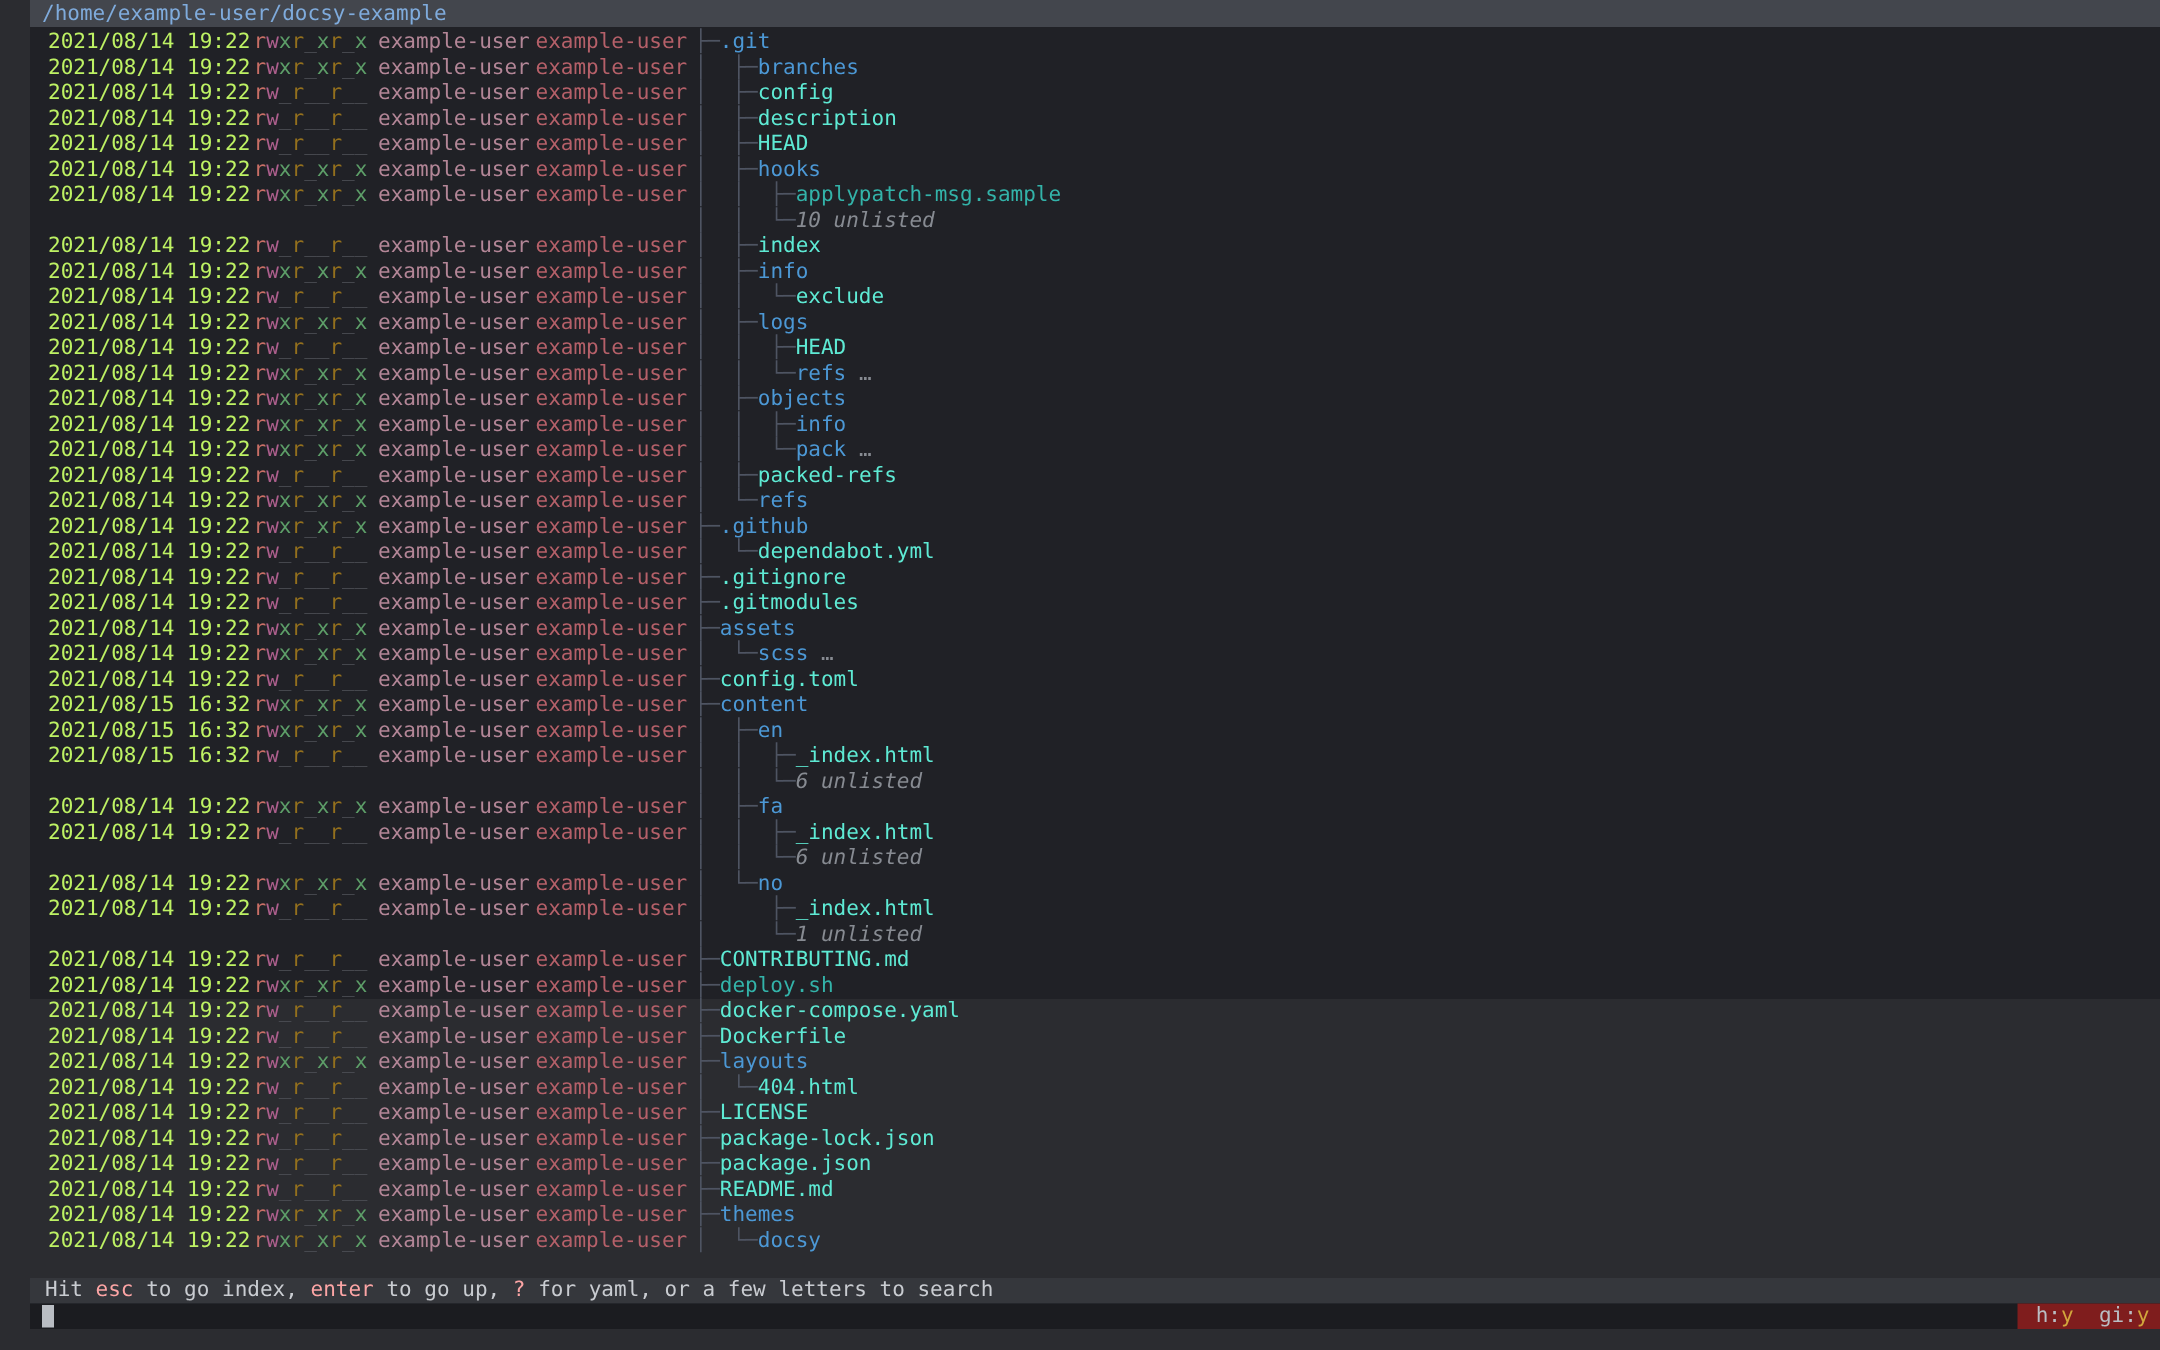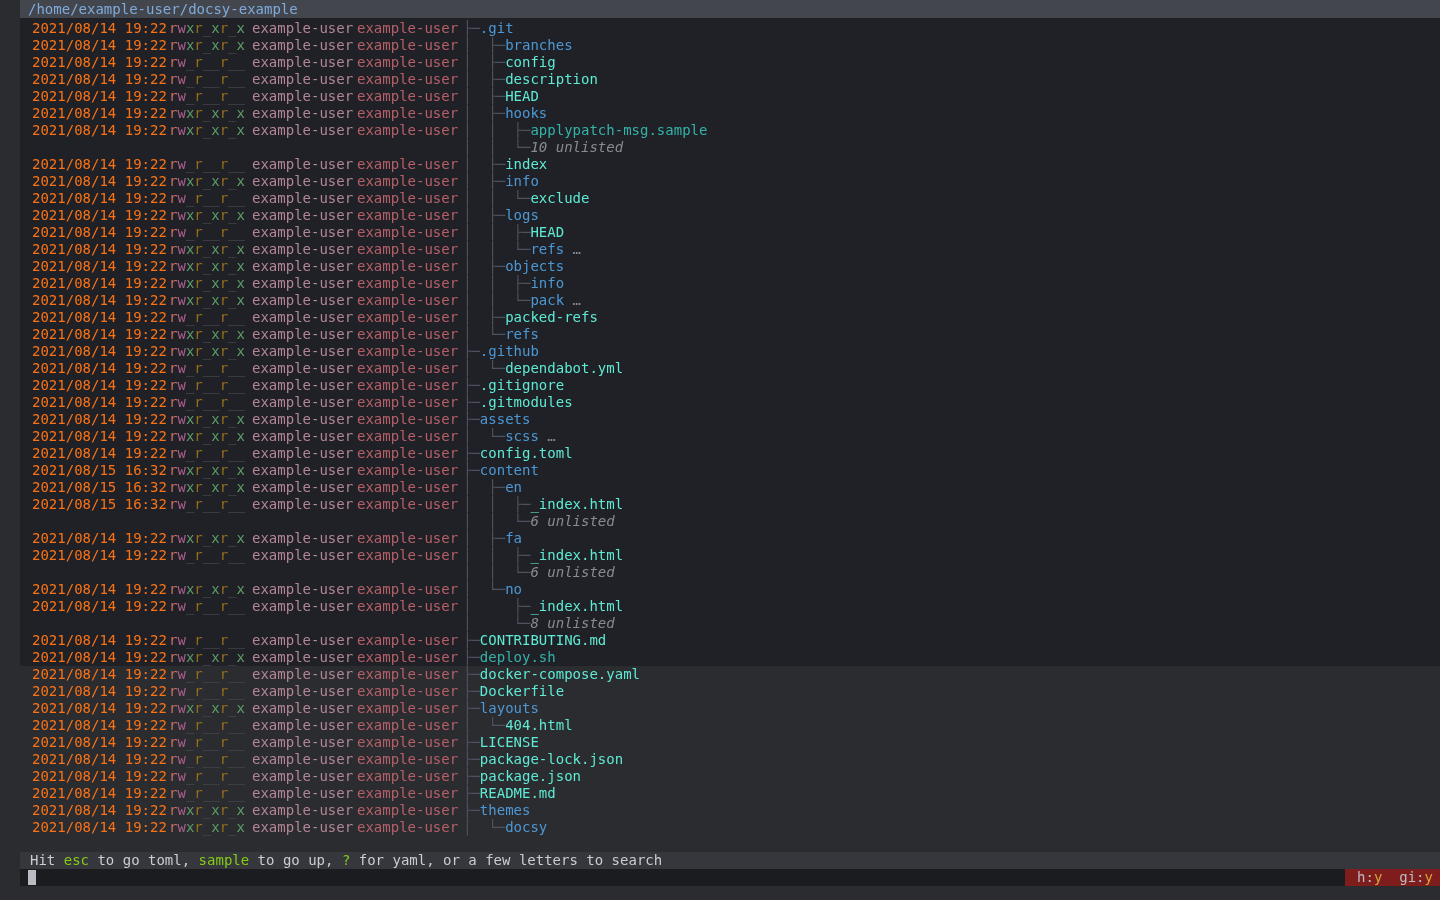--- a/index.html
+++ b/index.html
@@ -8,36 +8,36 @@
     background:#2b2c30;
     font-family:"DejaVu Sans Mono","Liberation Mono",monospace;
   }
   .term{position:absolute;left:0;top:0;width:1427px;height:666px;background:#202126;margin-left:20px;}
   .hdr{
     position:absolute;left:0;top:0;width:1427px;height:18px;box-sizing:border-box;
     background:#43464d;color:#7fabdc;font-size:14px;line-height:18px;padding-left:8px;white-space:pre;
   }
   .rows{position:absolute;left:0;top:20px;width:1427px;}
   .row{position:relative;height:17px;font-size:14px;line-height:17px;white-space:pre;}
-  .c-date {position:absolute;left:12px; color:#f97316;}
+  .c-date {position:absolute;left:12px; color:#bef264;}
   .c-perm {position:absolute;left:149px;}
   .c-owner{position:absolute;left:232px;color:#b38697;}
   .c-group{position:absolute;left:337px;color:#b56069;}
   .c-tree {position:absolute;left:443px;color:#4e5462;text-align:center;}
   .pr1{color:#c96f66}.pr{color:#94701d}.pw{color:#ad5f8d}.px{color:#5d9e68}.pu{color:#4d4f55}
   .nm-dir{color:#4c98d5}
   .nm-file{color:#5eead4}
   .nm-exec{color:#33b3a9}
   .nm-unl{color:#878b92;font-style:italic;}
   .ell{color:#878b92;font-style:normal;}
   .status{
     position:absolute;left:0;top:852px;width:1425px;height:17px;box-sizing:border-box;
     background:#35373c;color:#c9ccd1;font-size:14px;line-height:17px;padding-left:10px;white-space:pre;
   }
-  .status .key{color:#84cc16;}
+  .status .key{color:#fca5a5;}
   .inputline{position:absolute;left:0;top:869px;width:1425px;height:17px;background:#1b1c20;}
   .cursor{position:absolute;left:8px;top:1px;width:8px;height:15px;background:#b9bdc3;}
   .flags{
     position:absolute;right:0;top:0;height:17px;box-sizing:border-box;
     background:#7f1d1d;color:#b9bdc3;font-size:14px;line-height:17px;padding:0 12px;white-space:pre;
   }
   .flags .fval{color:#d2a63c;}
 </style>
 </head>
 <body>
@@ -73,32 +73,32 @@
       <div class="row"><span class="c-date">2021/08/14 19:22</span><span class="c-perm"><span class="pr1">r</span><span class="pw">w</span><span class="pu">_</span><span class="pr">r</span><span class="pu">_</span><span class="pu">_</span><span class="pr">r</span><span class="pu">_</span><span class="pu">_</span></span><span class="c-owner">example-user</span><span class="c-group">example-user</span><span class="c-tree">├─<span class="nm-file">config.toml</span></span></div>
       <div class="row"><span class="c-date">2021/08/15 16:32</span><span class="c-perm"><span class="pr1">r</span><span class="pw">w</span><span class="px">x</span><span class="pr">r</span><span class="pu">_</span><span class="px">x</span><span class="pr">r</span><span class="pu">_</span><span class="px">x</span></span><span class="c-owner">example-user</span><span class="c-group">example-user</span><span class="c-tree">├─<span class="nm-dir">content</span></span></div>
       <div class="row"><span class="c-date">2021/08/15 16:32</span><span class="c-perm"><span class="pr1">r</span><span class="pw">w</span><span class="px">x</span><span class="pr">r</span><span class="pu">_</span><span class="px">x</span><span class="pr">r</span><span class="pu">_</span><span class="px">x</span></span><span class="c-owner">example-user</span><span class="c-group">example-user</span><span class="c-tree">│  ├─<span class="nm-dir">en</span></span></div>
       <div class="row"><span class="c-date">2021/08/15 16:32</span><span class="c-perm"><span class="pr1">r</span><span class="pw">w</span><span class="pu">_</span><span class="pr">r</span><span class="pu">_</span><span class="pu">_</span><span class="pr">r</span><span class="pu">_</span><span class="pu">_</span></span><span class="c-owner">example-user</span><span class="c-group">example-user</span><span class="c-tree">│  │  ├─<span class="nm-file">_index.html</span></span></div>
       <div class="row"><span class="c-tree">│  │  └─<span class="nm-unl">6 unlisted</span></span></div>
       <div class="row"><span class="c-date">2021/08/14 19:22</span><span class="c-perm"><span class="pr1">r</span><span class="pw">w</span><span class="px">x</span><span class="pr">r</span><span class="pu">_</span><span class="px">x</span><span class="pr">r</span><span class="pu">_</span><span class="px">x</span></span><span class="c-owner">example-user</span><span class="c-group">example-user</span><span class="c-tree">│  ├─<span class="nm-dir">fa</span></span></div>
       <div class="row"><span class="c-date">2021/08/14 19:22</span><span class="c-perm"><span class="pr1">r</span><span class="pw">w</span><span class="pu">_</span><span class="pr">r</span><span class="pu">_</span><span class="pu">_</span><span class="pr">r</span><span class="pu">_</span><span class="pu">_</span></span><span class="c-owner">example-user</span><span class="c-group">example-user</span><span class="c-tree">│  │  ├─<span class="nm-file">_index.html</span></span></div>
       <div class="row"><span class="c-tree">│  │  └─<span class="nm-unl">6 unlisted</span></span></div>
       <div class="row"><span class="c-date">2021/08/14 19:22</span><span class="c-perm"><span class="pr1">r</span><span class="pw">w</span><span class="px">x</span><span class="pr">r</span><span class="pu">_</span><span class="px">x</span><span class="pr">r</span><span class="pu">_</span><span class="px">x</span></span><span class="c-owner">example-user</span><span class="c-group">example-user</span><span class="c-tree">│  └─<span class="nm-dir">no</span></span></div>
       <div class="row"><span class="c-date">2021/08/14 19:22</span><span class="c-perm"><span class="pr1">r</span><span class="pw">w</span><span class="pu">_</span><span class="pr">r</span><span class="pu">_</span><span class="pu">_</span><span class="pr">r</span><span class="pu">_</span><span class="pu">_</span></span><span class="c-owner">example-user</span><span class="c-group">example-user</span><span class="c-tree">│     ├─<span class="nm-file">_index.html</span></span></div>
-      <div class="row"><span class="c-tree">│     └─<span class="nm-unl">8 unlisted</span></span></div>
+      <div class="row"><span class="c-tree">│     └─<span class="nm-unl">1 unlisted</span></span></div>
       <div class="row"><span class="c-date">2021/08/14 19:22</span><span class="c-perm"><span class="pr1">r</span><span class="pw">w</span><span class="pu">_</span><span class="pr">r</span><span class="pu">_</span><span class="pu">_</span><span class="pr">r</span><span class="pu">_</span><span class="pu">_</span></span><span class="c-owner">example-user</span><span class="c-group">example-user</span><span class="c-tree">├─<span class="nm-file">CONTRIBUTING.md</span></span></div>
       <div class="row"><span class="c-date">2021/08/14 19:22</span><span class="c-perm"><span class="pr1">r</span><span class="pw">w</span><span class="px">x</span><span class="pr">r</span><span class="pu">_</span><span class="px">x</span><span class="pr">r</span><span class="pu">_</span><span class="px">x</span></span><span class="c-owner">example-user</span><span class="c-group">example-user</span><span class="c-tree">├─<span class="nm-exec">deploy.sh</span></span></div>
       <div class="row"><span class="c-date">2021/08/14 19:22</span><span class="c-perm"><span class="pr1">r</span><span class="pw">w</span><span class="pu">_</span><span class="pr">r</span><span class="pu">_</span><span class="pu">_</span><span class="pr">r</span><span class="pu">_</span><span class="pu">_</span></span><span class="c-owner">example-user</span><span class="c-group">example-user</span><span class="c-tree">├─<span class="nm-file">docker-compose.yaml</span></span></div>
       <div class="row"><span class="c-date">2021/08/14 19:22</span><span class="c-perm"><span class="pr1">r</span><span class="pw">w</span><span class="pu">_</span><span class="pr">r</span><span class="pu">_</span><span class="pu">_</span><span class="pr">r</span><span class="pu">_</span><span class="pu">_</span></span><span class="c-owner">example-user</span><span class="c-group">example-user</span><span class="c-tree">├─<span class="nm-file">Dockerfile</span></span></div>
       <div class="row"><span class="c-date">2021/08/14 19:22</span><span class="c-perm"><span class="pr1">r</span><span class="pw">w</span><span class="px">x</span><span class="pr">r</span><span class="pu">_</span><span class="px">x</span><span class="pr">r</span><span class="pu">_</span><span class="px">x</span></span><span class="c-owner">example-user</span><span class="c-group">example-user</span><span class="c-tree">├─<span class="nm-dir">layouts</span></span></div>
       <div class="row"><span class="c-date">2021/08/14 19:22</span><span class="c-perm"><span class="pr1">r</span><span class="pw">w</span><span class="pu">_</span><span class="pr">r</span><span class="pu">_</span><span class="pu">_</span><span class="pr">r</span><span class="pu">_</span><span class="pu">_</span></span><span class="c-owner">example-user</span><span class="c-group">example-user</span><span class="c-tree">│  └─<span class="nm-file">404.html</span></span></div>
       <div class="row"><span class="c-date">2021/08/14 19:22</span><span class="c-perm"><span class="pr1">r</span><span class="pw">w</span><span class="pu">_</span><span class="pr">r</span><span class="pu">_</span><span class="pu">_</span><span class="pr">r</span><span class="pu">_</span><span class="pu">_</span></span><span class="c-owner">example-user</span><span class="c-group">example-user</span><span class="c-tree">├─<span class="nm-file">LICENSE</span></span></div>
       <div class="row"><span class="c-date">2021/08/14 19:22</span><span class="c-perm"><span class="pr1">r</span><span class="pw">w</span><span class="pu">_</span><span class="pr">r</span><span class="pu">_</span><span class="pu">_</span><span class="pr">r</span><span class="pu">_</span><span class="pu">_</span></span><span class="c-owner">example-user</span><span class="c-group">example-user</span><span class="c-tree">├─<span class="nm-file">package-lock.json</span></span></div>
       <div class="row"><span class="c-date">2021/08/14 19:22</span><span class="c-perm"><span class="pr1">r</span><span class="pw">w</span><span class="pu">_</span><span class="pr">r</span><span class="pu">_</span><span class="pu">_</span><span class="pr">r</span><span class="pu">_</span><span class="pu">_</span></span><span class="c-owner">example-user</span><span class="c-group">example-user</span><span class="c-tree">├─<span class="nm-file">package.json</span></span></div>
       <div class="row"><span class="c-date">2021/08/14 19:22</span><span class="c-perm"><span class="pr1">r</span><span class="pw">w</span><span class="pu">_</span><span class="pr">r</span><span class="pu">_</span><span class="pu">_</span><span class="pr">r</span><span class="pu">_</span><span class="pu">_</span></span><span class="c-owner">example-user</span><span class="c-group">example-user</span><span class="c-tree">├─<span class="nm-file">README.md</span></span></div>
       <div class="row"><span class="c-date">2021/08/14 19:22</span><span class="c-perm"><span class="pr1">r</span><span class="pw">w</span><span class="px">x</span><span class="pr">r</span><span class="pu">_</span><span class="px">x</span><span class="pr">r</span><span class="pu">_</span><span class="px">x</span></span><span class="c-owner">example-user</span><span class="c-group">example-user</span><span class="c-tree">├─<span class="nm-dir">themes</span></span></div>
       <div class="row"><span class="c-date">2021/08/14 19:22</span><span class="c-perm"><span class="pr1">r</span><span class="pw">w</span><span class="px">x</span><span class="pr">r</span><span class="pu">_</span><span class="px">x</span><span class="pr">r</span><span class="pu">_</span><span class="px">x</span></span><span class="c-owner">example-user</span><span class="c-group">example-user</span><span class="c-tree">│  └─<span class="nm-dir">docsy</span></span></div>
     </div>
-  <div class="status"><span class="">Hit </span><span class="key">esc</span><span class=""> to go toml, </span><span class="key">sample</span><span class=""> to go up, </span><span class="key">?</span><span class=""> for yaml, or a few letters to search</span></div>
+  <div class="status"><span class="">Hit </span><span class="key">esc</span><span class=""> to go index, </span><span class="key">enter</span><span class=""> to go up, </span><span class="key">?</span><span class=""> for yaml, or a few letters to search</span></div>
   <div class="inputline">
     <div class="cursor"></div>
     <div class="flags"><span class="">h:</span><span class="fval">y</span>  <span class="">gi:</span><span class="fval">y</span></div>
   </div>
 </div>
 
 </body></html>

